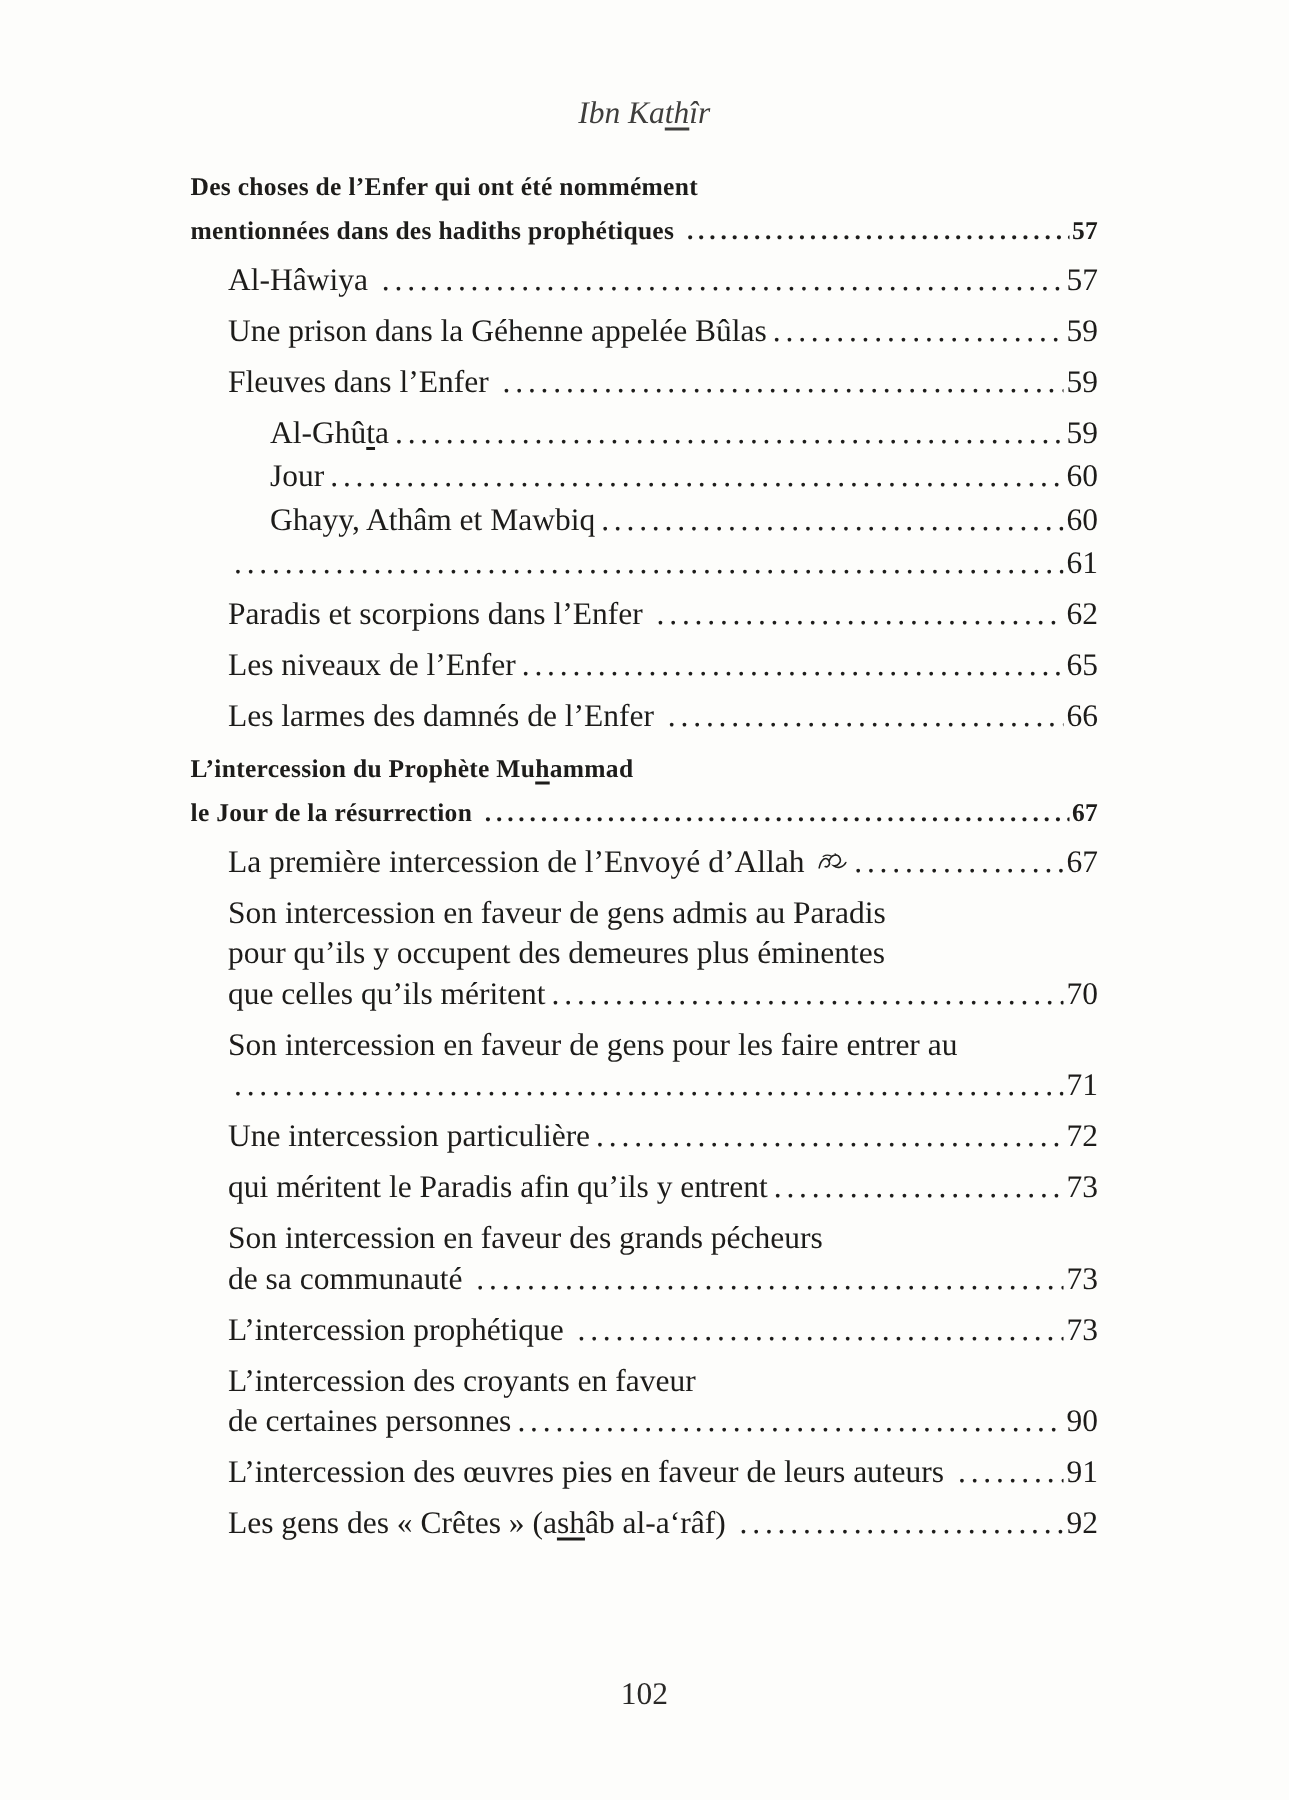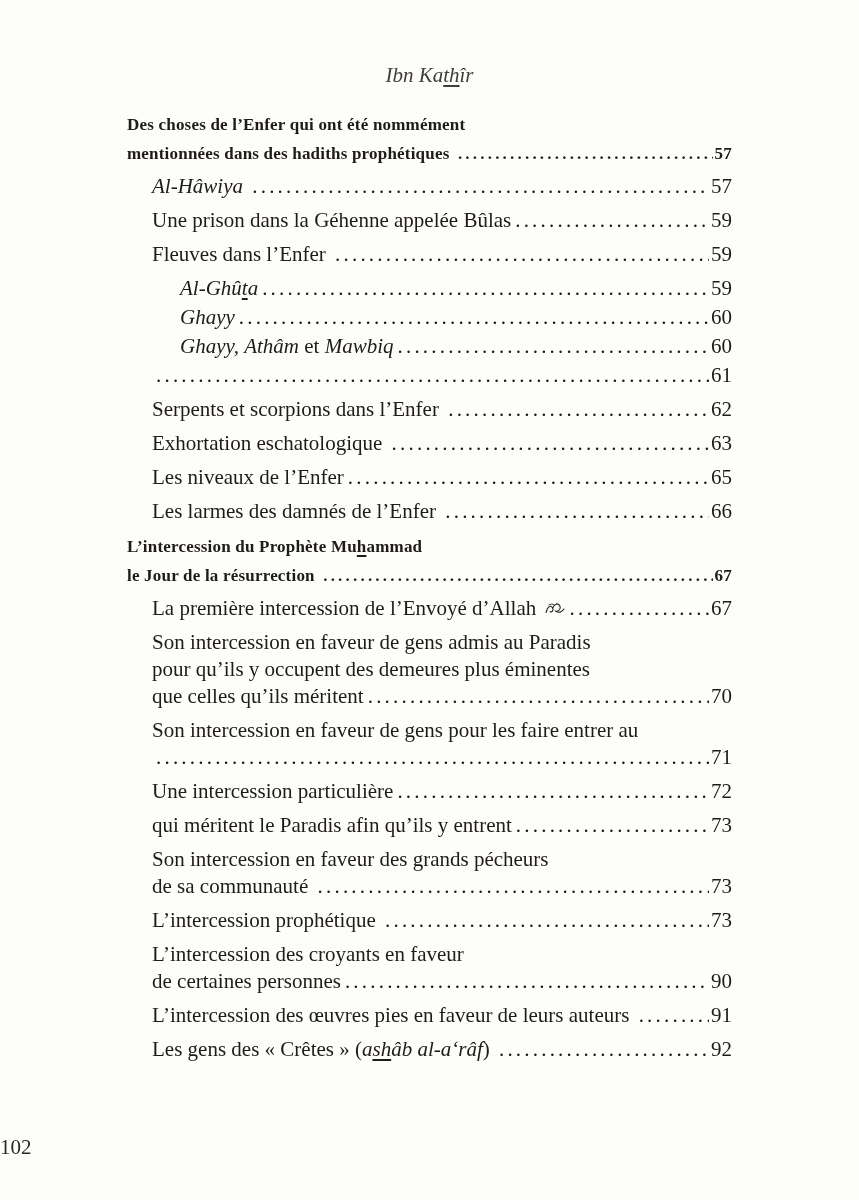--- a/index.html
+++ b/index.html
@@ -30,21 +30,21 @@
     font-size:17px;
     margin-bottom:5px;
     letter-spacing:.2px;
   }
   .entry.lvl0 .line{line-height:29px;}
   .entry.lvl1{padding-left:25px;}
   .entry.lvl2{padding-left:53px;margin-bottom:2px;}
   .line{line-height:27px;}
   .line.last{display:flex;align-items:baseline;}
   .txt{white-space:pre;flex:0 0 auto;}
-  .it{font-style:italic;}
+  .it{}
   .un{text-decoration:underline;text-underline-offset:3px;text-decoration-thickness:1.5px;}
   .leader{
     flex:1 1 auto;
     overflow:hidden;
     white-space:nowrap;
     margin:0 2px 0 4px;
     min-width:12px;
   }
   .leader::after{
     content:"....................................................................................................................................";
@@ -52,23 +52,23 @@
   }
   .pg{flex:0 0 auto;}
   .saws{
     display:inline-block;
     vertical-align:baseline;
     margin-left:2px;
   }
   .saws svg{display:inline-block;vertical-align:-2px;}
   .footer{
     position:absolute;
-    bottom:40px;
+    bottom:58px;
     left:0;right:0;
-    text-align:left;
+    text-align:center;
     font-size:21px;
     color:#2a2927;
   }
 </style>
 </head>
 <body>
 
 <div class="page">
   <div class="running-header"><span>Ibn Ka</span><span class="un">th</span><span>îr</span></div>
 
@@ -104,50 +104,43 @@
       </div>
       <div class="entry lvl2">
         <div class="line last">
           <span class="txt"><span class="it">Al-Ghû</span><span class="it un">t</span><span class="it">a</span></span>
           <span class="leader"></span>
           <span class="pg">59</span>
         </div>
       </div>
       <div class="entry lvl2">
         <div class="line last">
-          <span class="txt"><span class="it">Ghayy</span></span>
+          <span class="txt"><span class="it">Jour</span></span>
           <span class="leader"></span>
           <span class="pg">60</span>
         </div>
       </div>
       <div class="entry lvl2">
         <div class="line last">
           <span class="txt"><span class="it">Ghayy,</span><span> </span><span class="it">Athâm</span><span> et </span><span class="it">Mawbiq</span></span>
           <span class="leader"></span>
           <span class="pg">60</span>
         </div>
       </div>
       <div class="entry lvl1">
         <div class="line last">
           <span class="leader"></span>
           <span class="pg">61</span>
         </div>
       </div>
       <div class="entry lvl1">
         <div class="line last">
-          <span class="txt"><span>Serpents et scorpions dans l’Enfer </span></span>
+          <span class="txt"><span>Paradis et scorpions dans l’Enfer </span></span>
           <span class="leader"></span>
           <span class="pg">62</span>
-        </div>
-      </div>
-      <div class="entry lvl1">
-        <div class="line last">
-          <span class="txt"><span>Exhortation eschatologique </span></span>
-          <span class="leader"></span>
-          <span class="pg">63</span>
         </div>
       </div>
       <div class="entry lvl1">
         <div class="line last">
           <span class="txt"><span>Les niveaux de l’Enfer</span></span>
           <span class="leader"></span>
           <span class="pg">65</span>
         </div>
       </div>
       <div class="entry lvl1">

